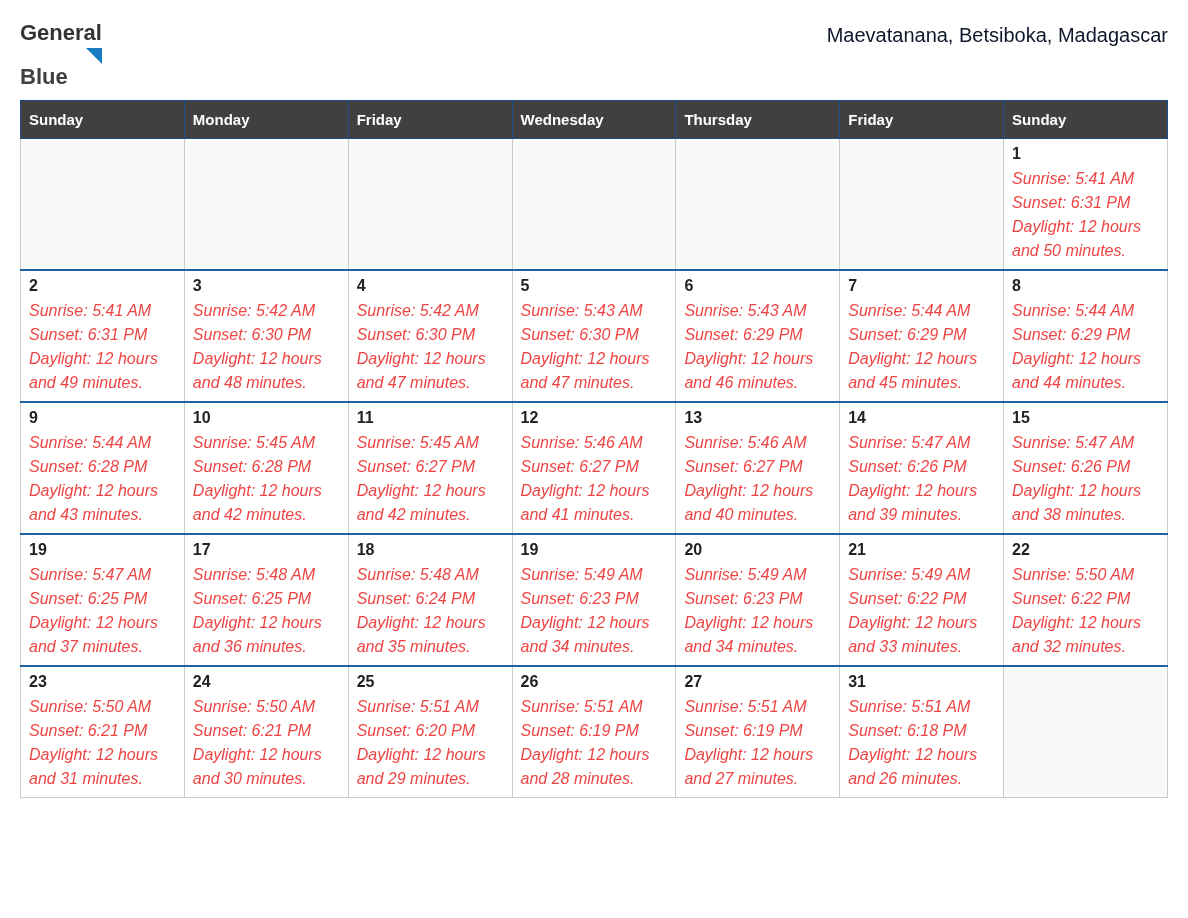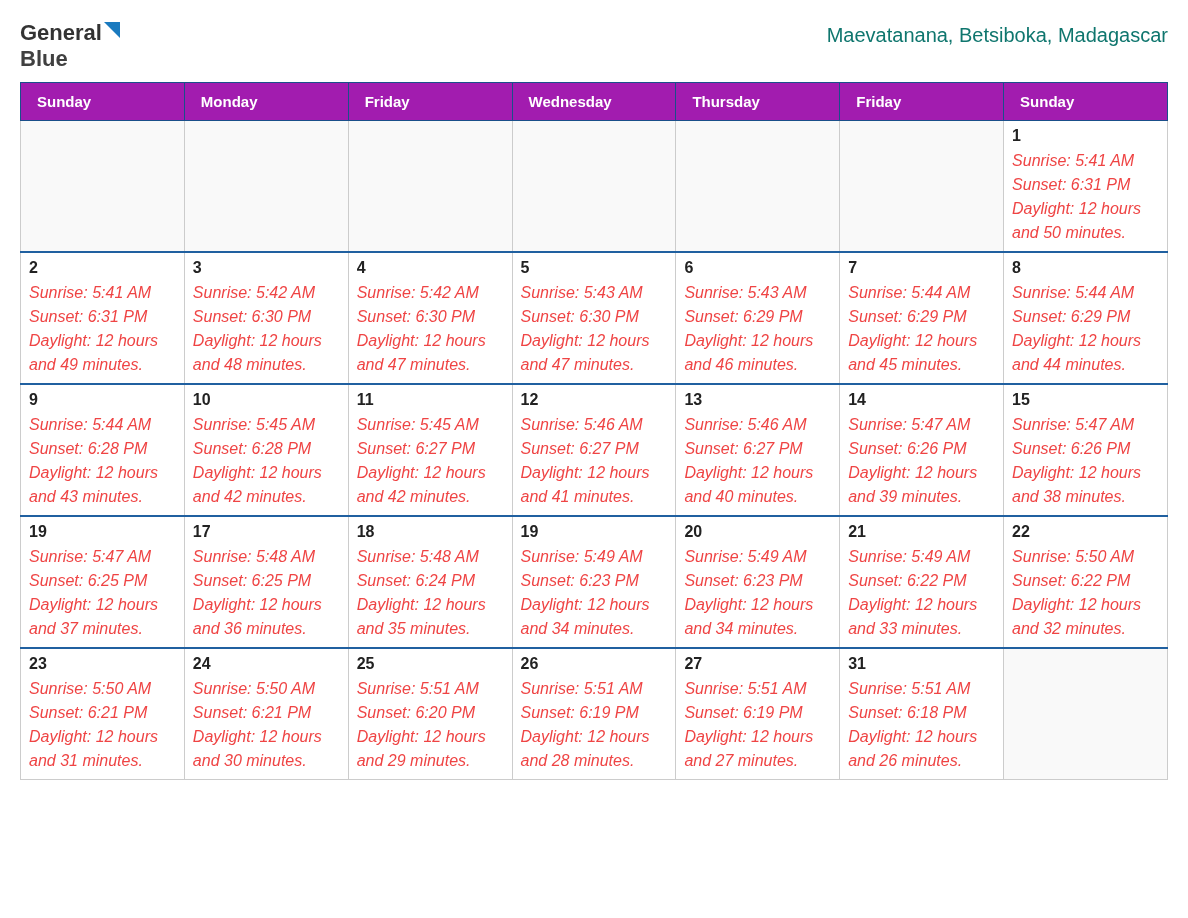--- a/index.html
+++ b/index.html
@@ -24,32 +24,32 @@
       text-align: right;
     }
     .calendar-title {
       font-size: 48px;
       font-weight: bold;
       color: #222;
       line-height: 1.1;
     }
     .location-title {
       font-size: 20px;
-      color: #0f766e;
+      color: #0f172a;
       margin-top: 4px;
     }
     .calendar-table {
       width: 100%;
       border-collapse: collapse;
       margin-top: 10px;
     }
     .calendar-table th {
-      background-color: #a21caf;
+      background-color: #404040;
       color: #fff;
-      padding: 10px 16px;
+      padding: 10px 8px;
       font-size: 15px;
       font-weight: bold;
       text-align: left;
       border: 1px solid #1a4f8a;
     }
     .calendar-table td {
       border: 1px solid #ccc;
       vertical-align: top;
       padding: 6px 8px;
       width: 14.28%;
@@ -71,21 +71,22 @@
       font-style: italic;
     }
     .empty-cell {
       background: #f9f9f9;
     }
     .row-divider td {
       border-top: 2px solid #2060a0;
     }
     .logo-row {
       display: flex;
-      align-items: flex-start;
+      align-items: flex-end;
+      flex-direction: column;
     }
   </style>
 </head>
 <body>
 
 <div class="header">
   <div class="logo">
     <div class="logo-row">
       <span style="font-size:22px;font-weight:bold;color:#333;">General</span>
       <svg width="16" height="16" viewBox="0 0 16 16" style="margin-left:2px;margin-top:2px;">

